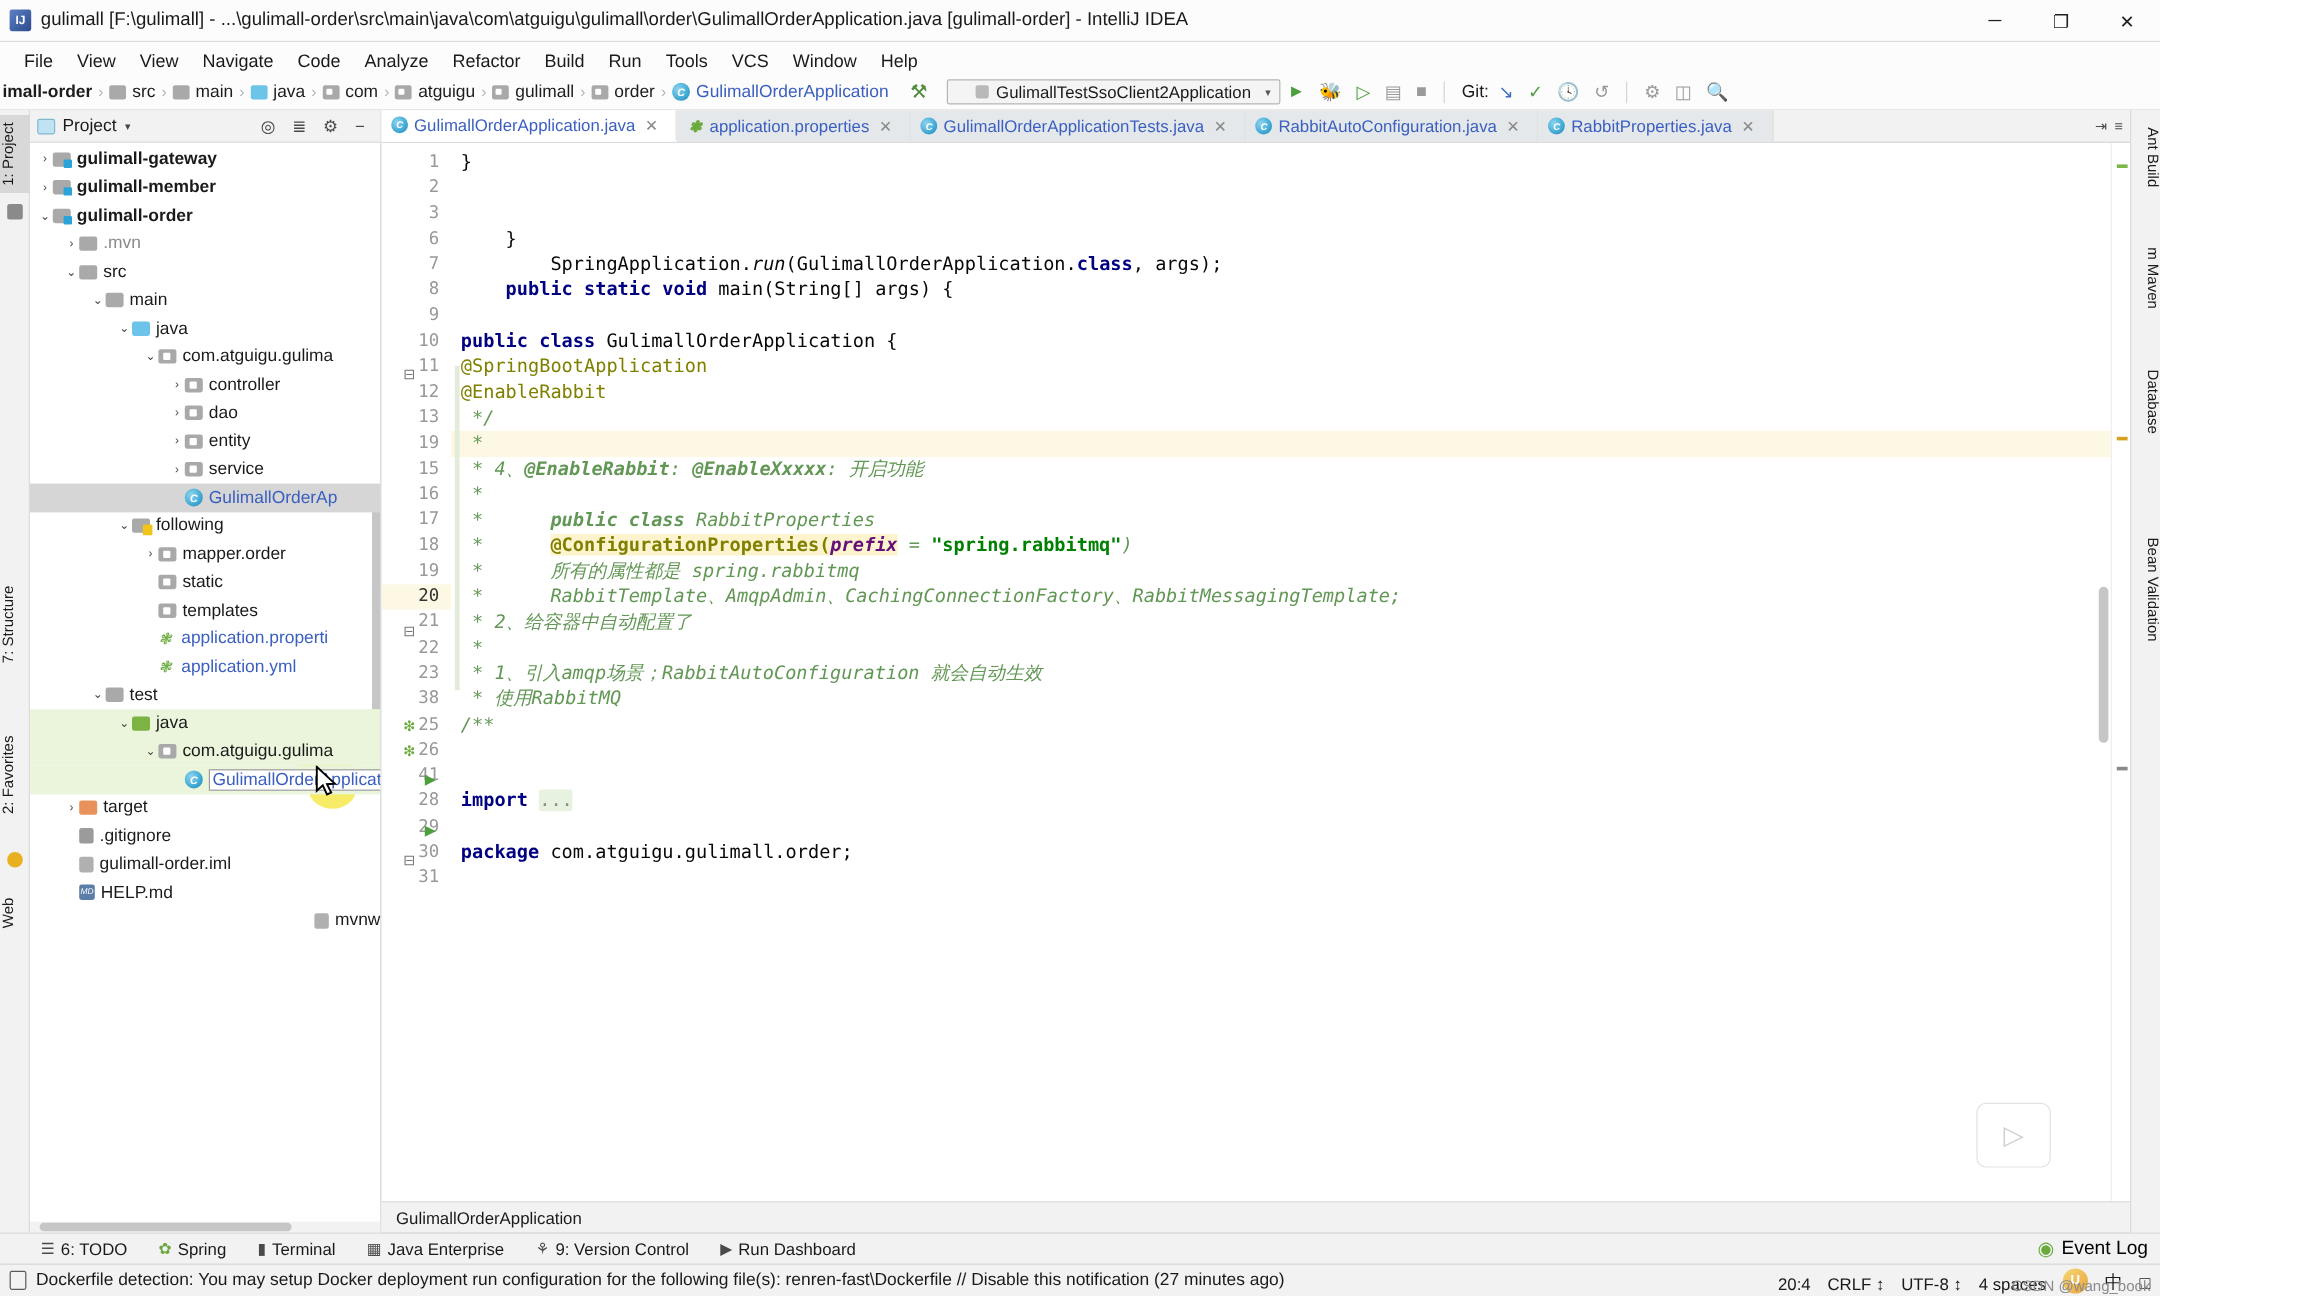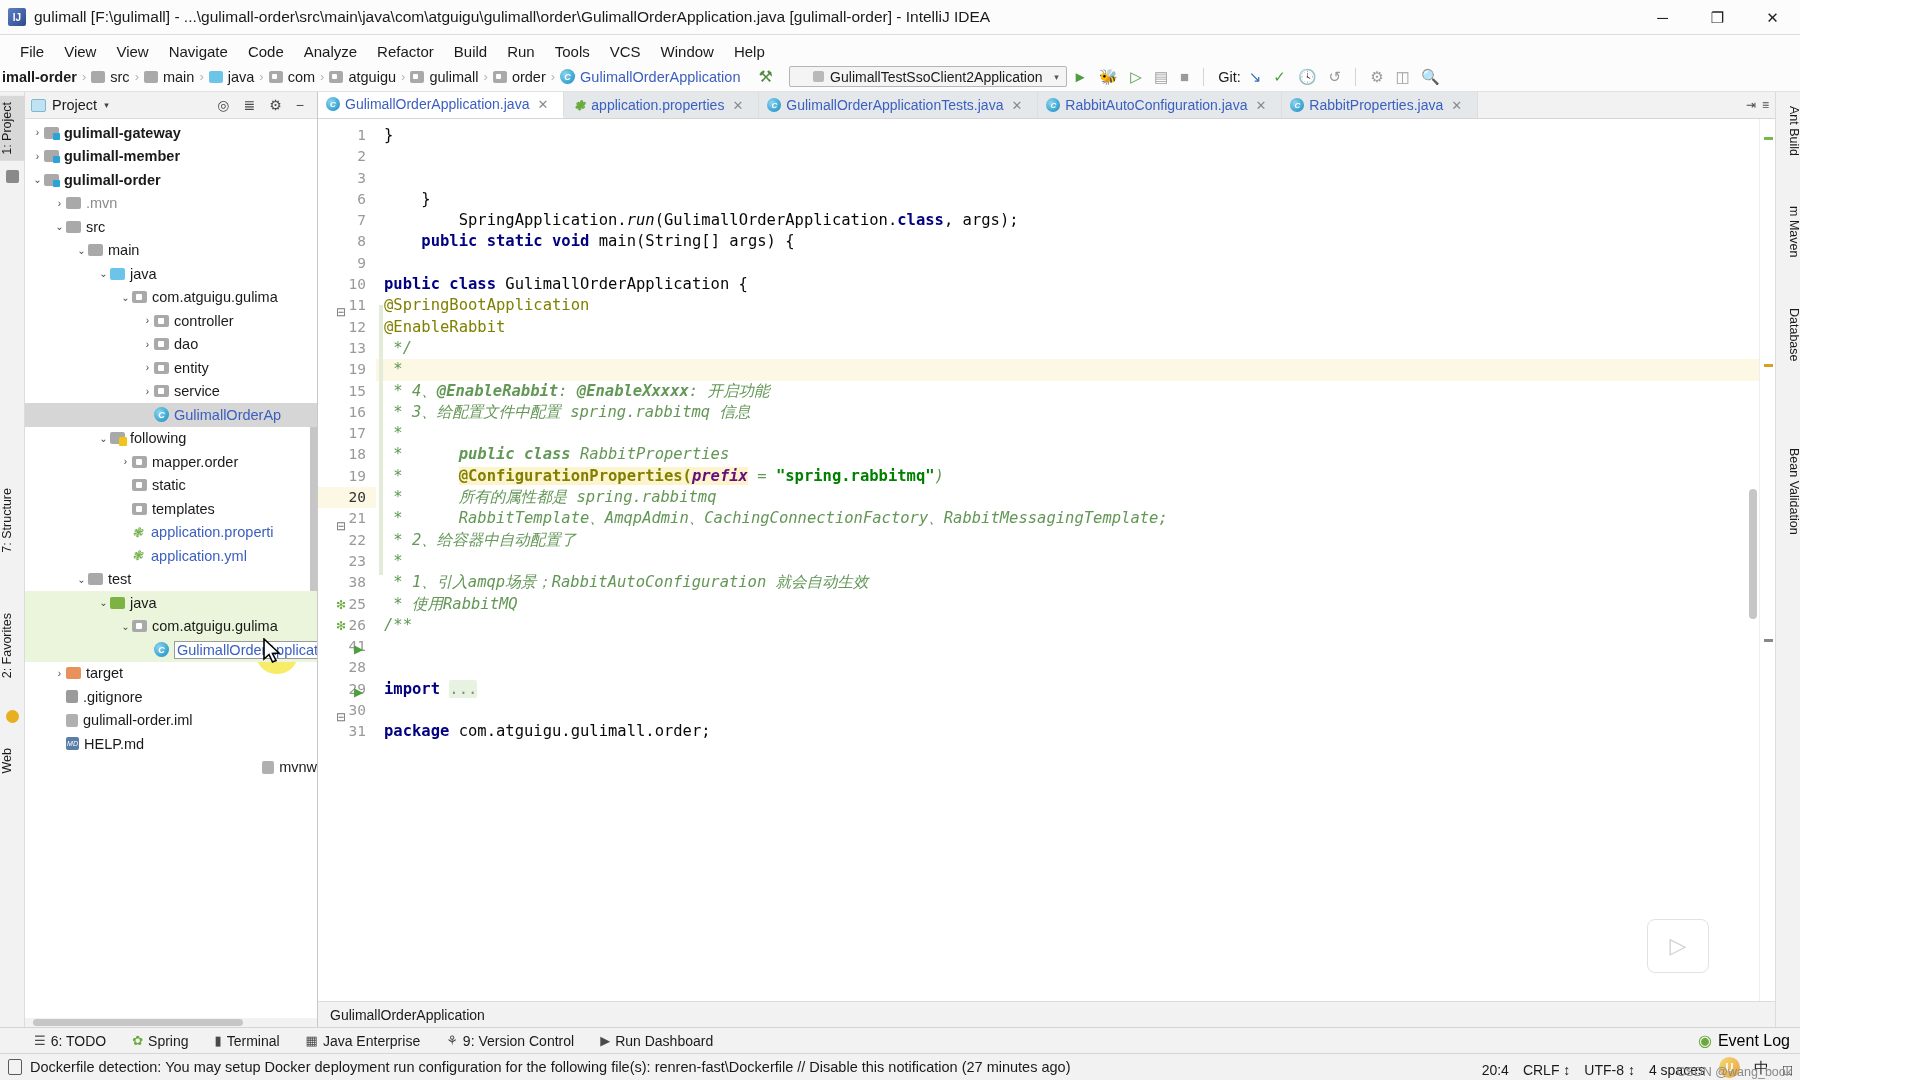--- a/index.html
+++ b/index.html
@@ -545,21 +545,20 @@
             <div class="cline">    }</div>
             <div class="cline">        SpringApplication.<span style="font-style:italic">run</span>(GulimallOrderApplication.<span class="kw">class</span>, args);</div>
             <div class="cline">    <span class="kw">public static void</span> main(String[] args) {</div>
             <div class="cline"></div>
             <div class="cline"><span class="kw">public class</span> GulimallOrderApplication {</div>
             <div class="cline"><span class="ann">@SpringBootApplication</span></div>
             <div class="cline"><span class="ann">@EnableRabbit</span></div>
             <div class="cline"><span class="cmt"> */</span></div>
             <div class="cline hl"><span class="cmt"> *</span></div>
             <div class="cline"><span class="cmt"> * 4、</span><span class="cmtb">@EnableRabbit</span><span class="cmt">: </span><span class="cmtb">@EnableXxxxx</span><span class="cmt">: 开启功能</span></div>
-            <div class="cline"><span class="cmt"> * 3、给配置文件中配置 spring.rabbitmq 信息</span></div>
             <div class="cline"><span class="cmt"> *</span></div>
             <div class="cline"><span class="cmt"> *      </span><span class="cmtb">public class</span><span class="cmt"> RabbitProperties</span></div>
             <div class="cline"><span class="cmt"> *      </span><span class="hlbg"><span class="annb">@ConfigurationProperties(</span><span class="fieldc">prefix</span></span><span class="cmt"> = </span><span class="str">"spring.rabbitmq"</span><span class="cmt">)</span></div>
             <div class="cline"><span class="cmt"> *      所有的属性都是 spring.rabbitmq</span></div>
             <div class="cline"><span class="cmt"> *      RabbitTemplate、AmqpAdmin、CachingConnectionFactory、RabbitMessagingTemplate;</span></div>
             <div class="cline"><span class="cmt"> * 2、给容器中自动配置了</span></div>
             <div class="cline"><span class="cmt"> *</span></div>
             <div class="cline"><span class="cmt"> * 1、引入amqp场景；RabbitAutoConfiguration 就会自动生效</span></div>
             <div class="cline"><span class="cmt"> * 使用RabbitMQ</span></div>
             <div class="cline"><span class="cmt">/**</span></div>

